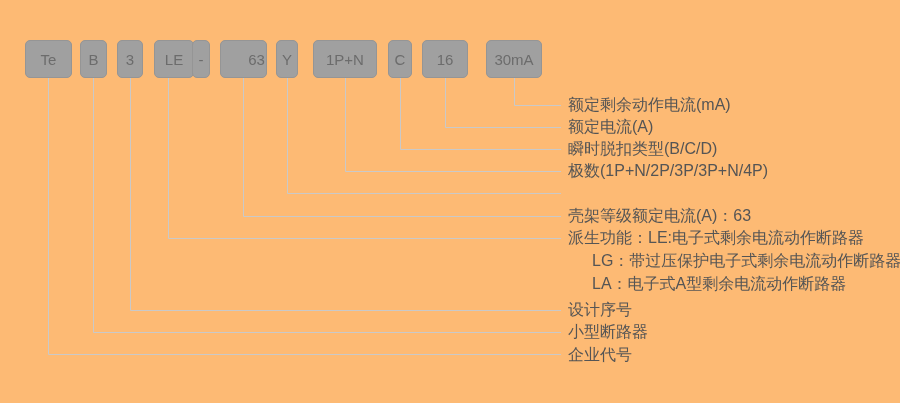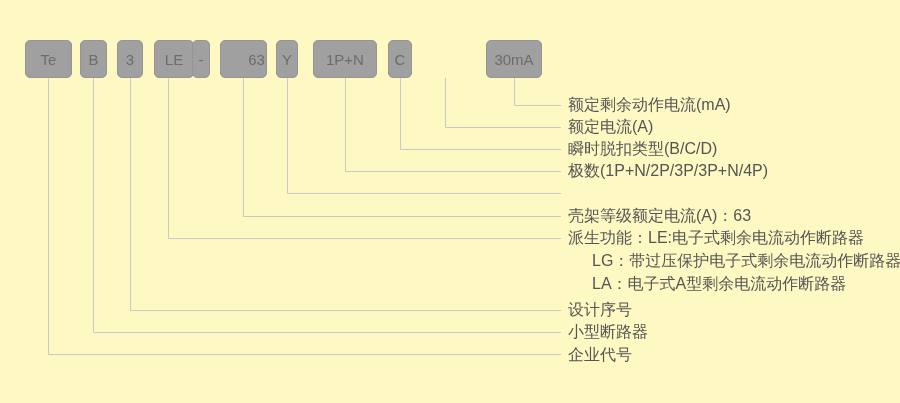--- a/index.html
+++ b/index.html
@@ -5,21 +5,21 @@
   html, body {
     margin: 0;
     padding: 0;
     background: #ffffff;
     font-family: "Liberation Sans", "DejaVu Sans", sans-serif;
   }
   #canvas {
     position: relative;
     width: 900px;
     height: 403px;
-    background: #fef9c3;
+    background: #fdba74;
     overflow: hidden;
   }
   .code-box {
     position: absolute;
     top: 40px;
     height: 38px;
     box-sizing: border-box;
     background: #a0a0a0;
     border: 1px solid #959595;
     border-radius: 5px;
@@ -80,20 +80,23 @@
     </div>
   <div class="code-box" style="left:276px; width:22px;">
       <span>Y</span>
     </div>
   <div class="code-box" style="left:313px; width:64px;">
       <span>1P+N</span>
     </div>
   <div class="code-box" style="left:388px; width:24px;">
       <span>C</span>
     </div>
+  <div class="code-box" style="left:422px; width:46px;">
+      <span>16</span>
+    </div>
   <div class="code-box" style="left:486px; width:56px;">
       <span>30mA</span>
     </div>
 
   <svg id="connectors" width="900" height="403" viewBox="0 0 900 403">
     <polyline points="514.5,78 514.5,105.5 561,105.5"></polyline>
     <polyline points="445.5,78 445.5,127.5 561,127.5"></polyline>
     <polyline points="400.5,78 400.5,149.5 561,149.5"></polyline>
     <polyline points="345.5,78 345.5,171.5 561,171.5"></polyline>
     <polyline points="287.5,78 287.5,193.5 561,193.5"></polyline>

